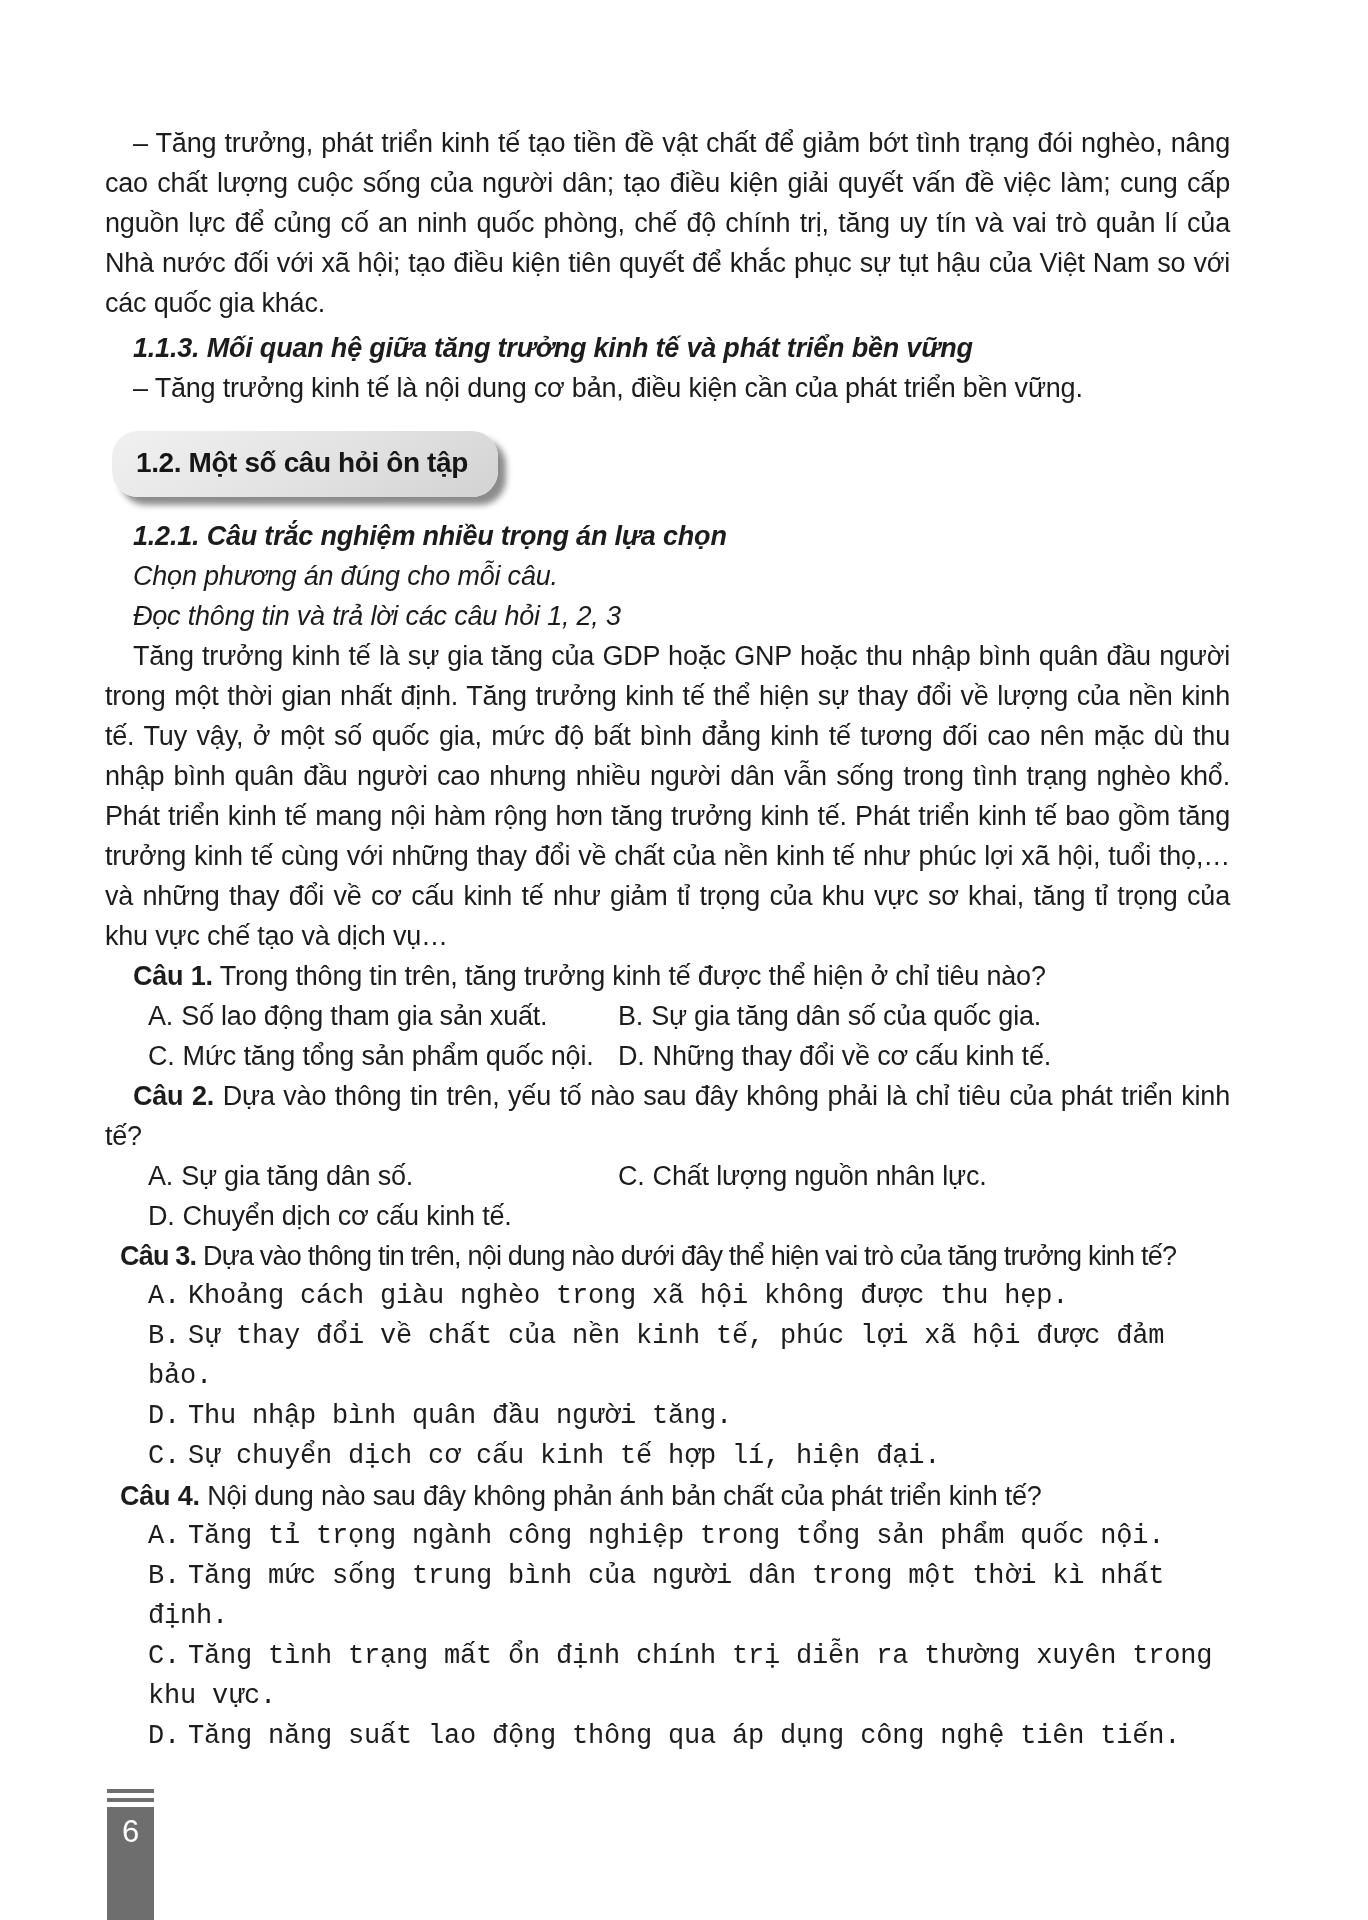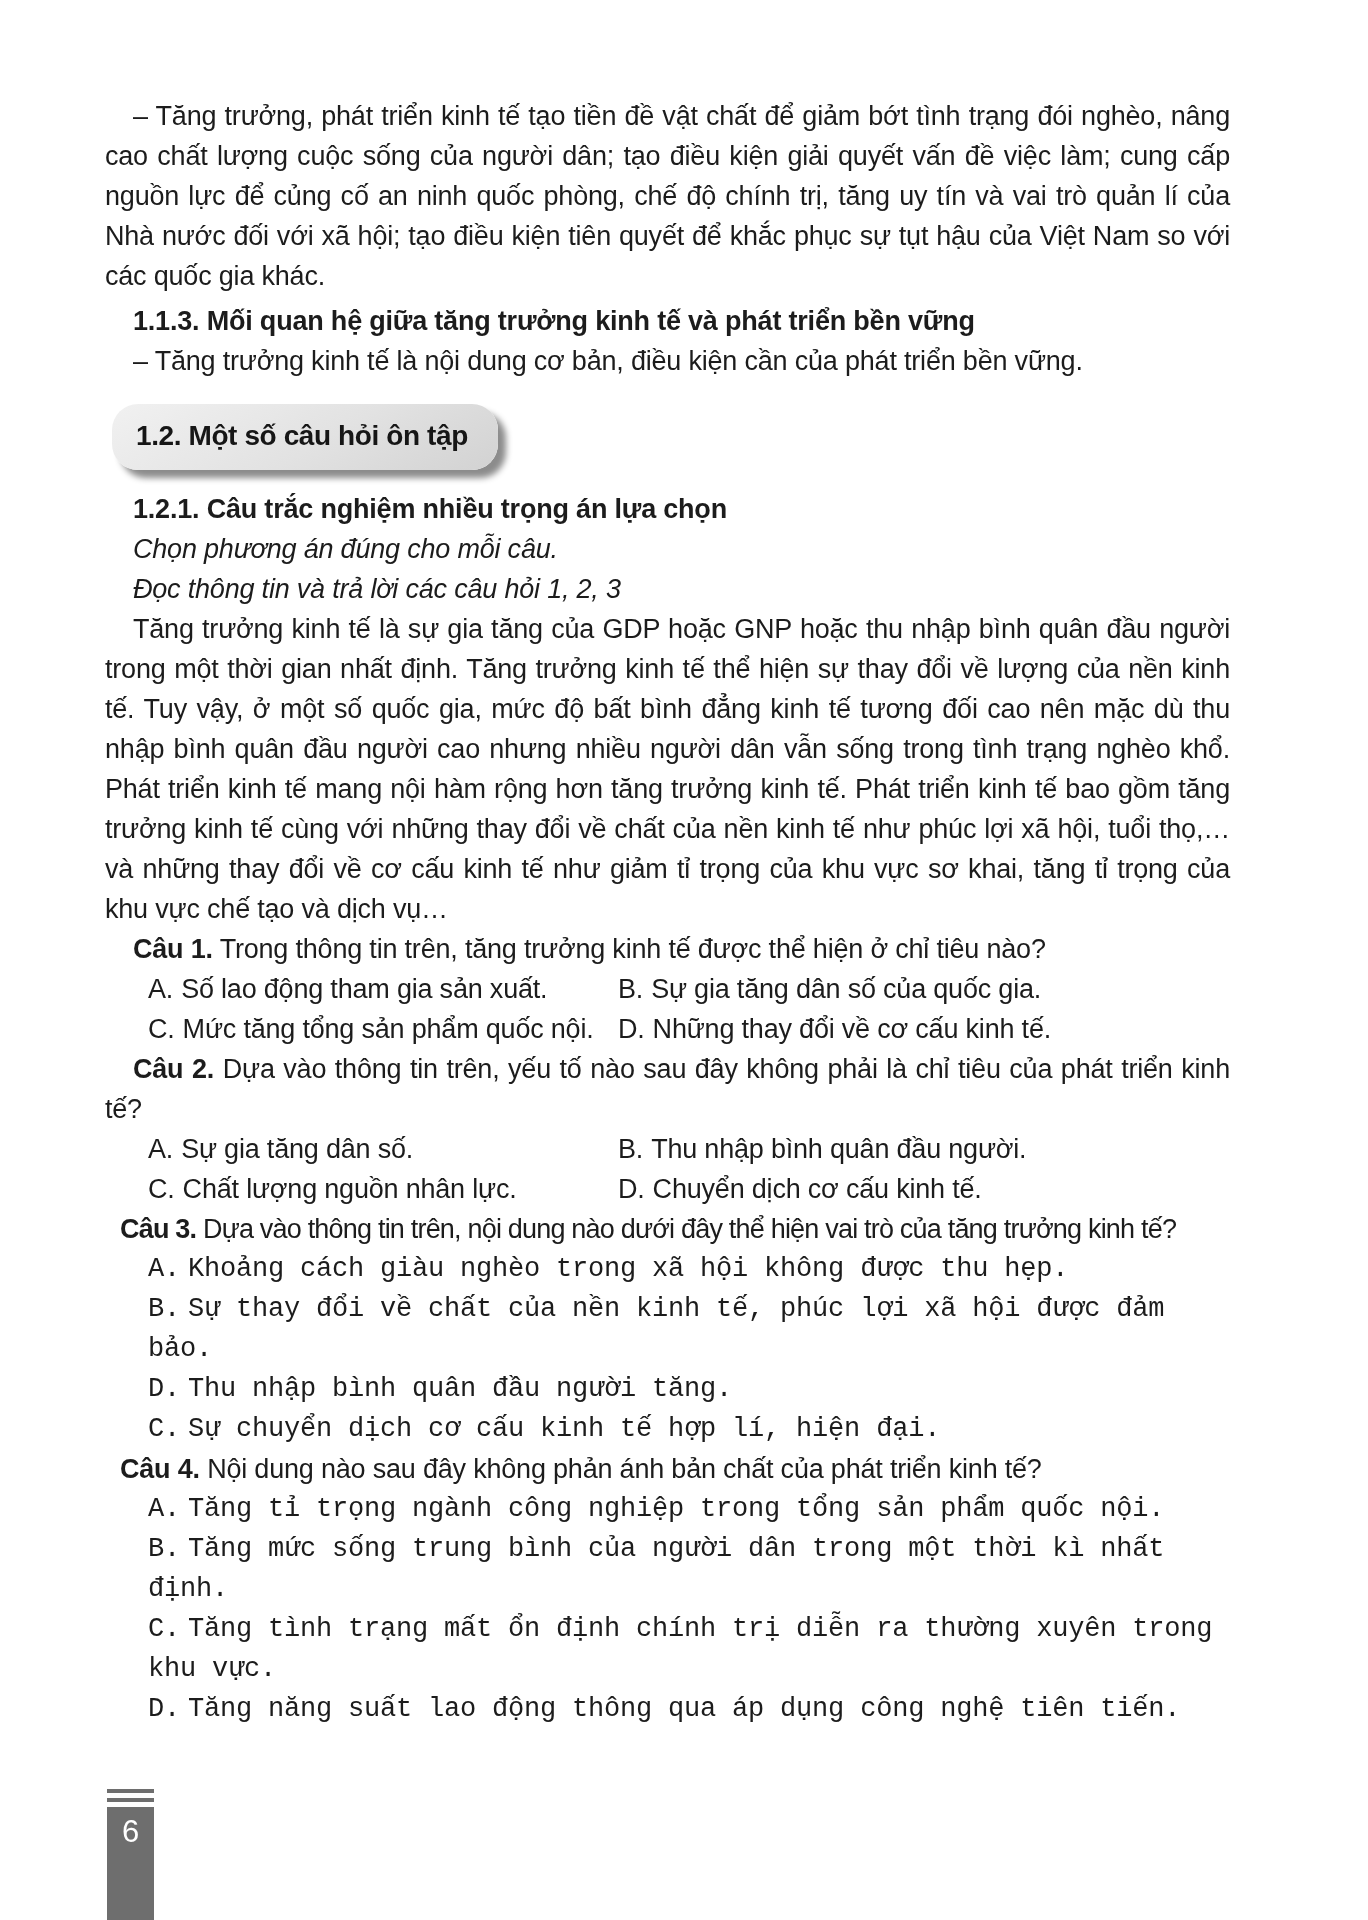--- a/index.html
+++ b/index.html
@@ -14,29 +14,31 @@
     background: #ffffff;
     font-family: "Liberation Sans", sans-serif;
     color: #1c1c1c;
     font-size: 27px;
     line-height: 40px;
     letter-spacing: -0.2px;
     overflow: hidden;
   }
   .content {
     padding: 96px 138px 0 105px;
+    margin-top: 27px;
   }
   p { margin: 0; }
 
   .para {
     text-align: justify;
     text-indent: 28px;
   }
   .h-bi {
     font-weight: bold;
+    font-style: italic;
     padding-left: 28px;
     margin-top: 5px;
   }
   .italic-line {
     font-style: italic;
     padding-left: 28px;
   }
 
   .section-box {
     display: inline-block;
@@ -127,21 +129,20 @@
       <p class="opt"><span class="opt-key">C.</span><span class="opt-text">Mức tăng tổng sản phẩm quốc nội.</span></p>
       <p class="opt"><span class="opt-key">D.</span><span class="opt-text">Những thay đổi về cơ cấu kinh tế.</span></p>
     </div>
 
     <p class="q">
       <span class="q-label">Câu 2.</span>
       <span class="q-text">Dựa vào thông tin trên, yếu tố nào sau đây không phải là chỉ tiêu của phát triển kinh tế?</span>
     </p>
     <div class="opts2">
       <p class="opt"><span class="opt-key">A.</span><span class="opt-text">Sự gia tăng dân số.</span></p>
-      <p class="opt"><span class="opt-key">B.</span><span class="opt-text">Thu nhập bình quân đầu người.</span></p>
       <p class="opt"><span class="opt-key">C.</span><span class="opt-text">Chất lượng nguồn nhân lực.</span></p>
       <p class="opt"><span class="opt-key">D.</span><span class="opt-text">Chuyển dịch cơ cấu kinh tế.</span></p>
     </div>
 
     <p class="q small-indent tight">
       <span class="q-label">Câu 3.</span>
       <span class="q-text">Dựa vào thông tin trên, nội dung nào dưới đây thể hiện vai trò của tăng trưởng kinh tế?</span>
     </p>
     <div class="opts1">
       <p class="opt"><span class="opt-key">A.</span><span class="opt-text">Khoảng cách giàu nghèo trong xã hội không được thu hẹp.</span></p>

